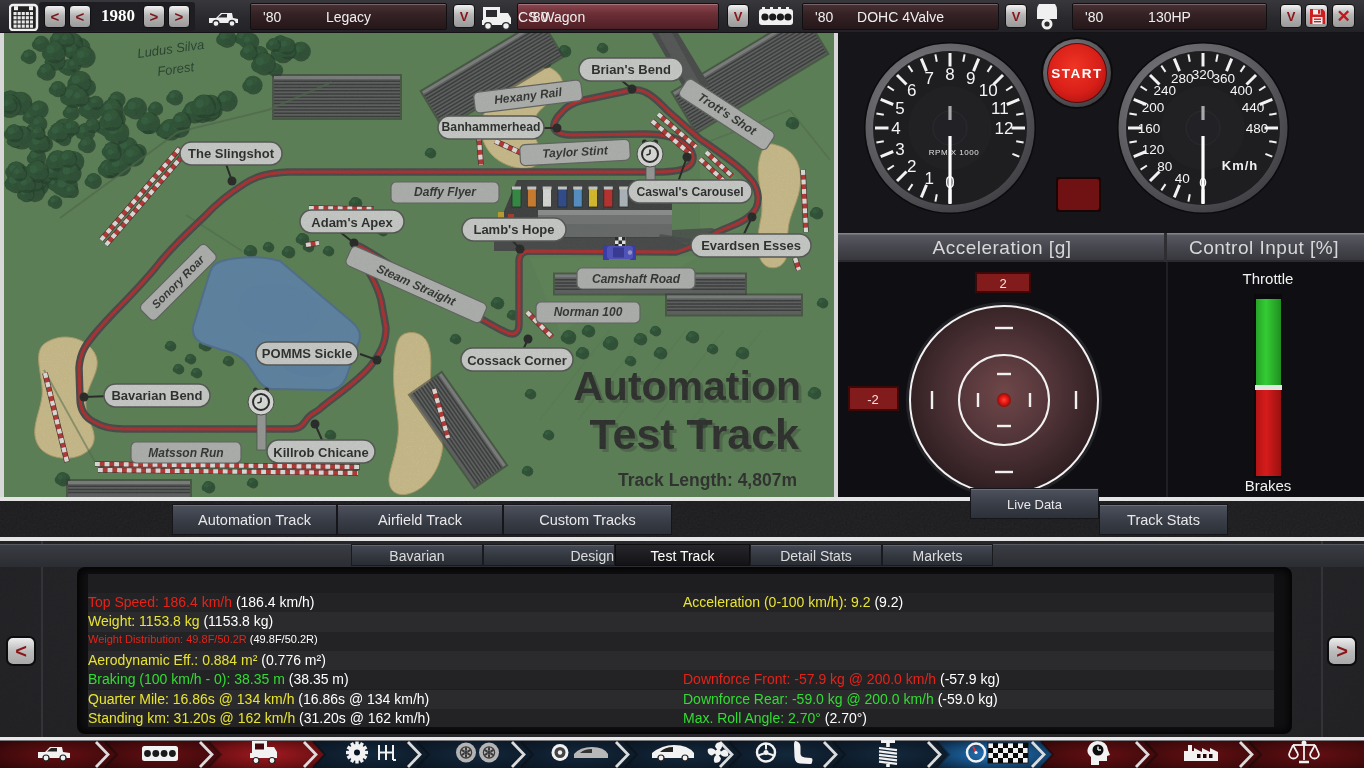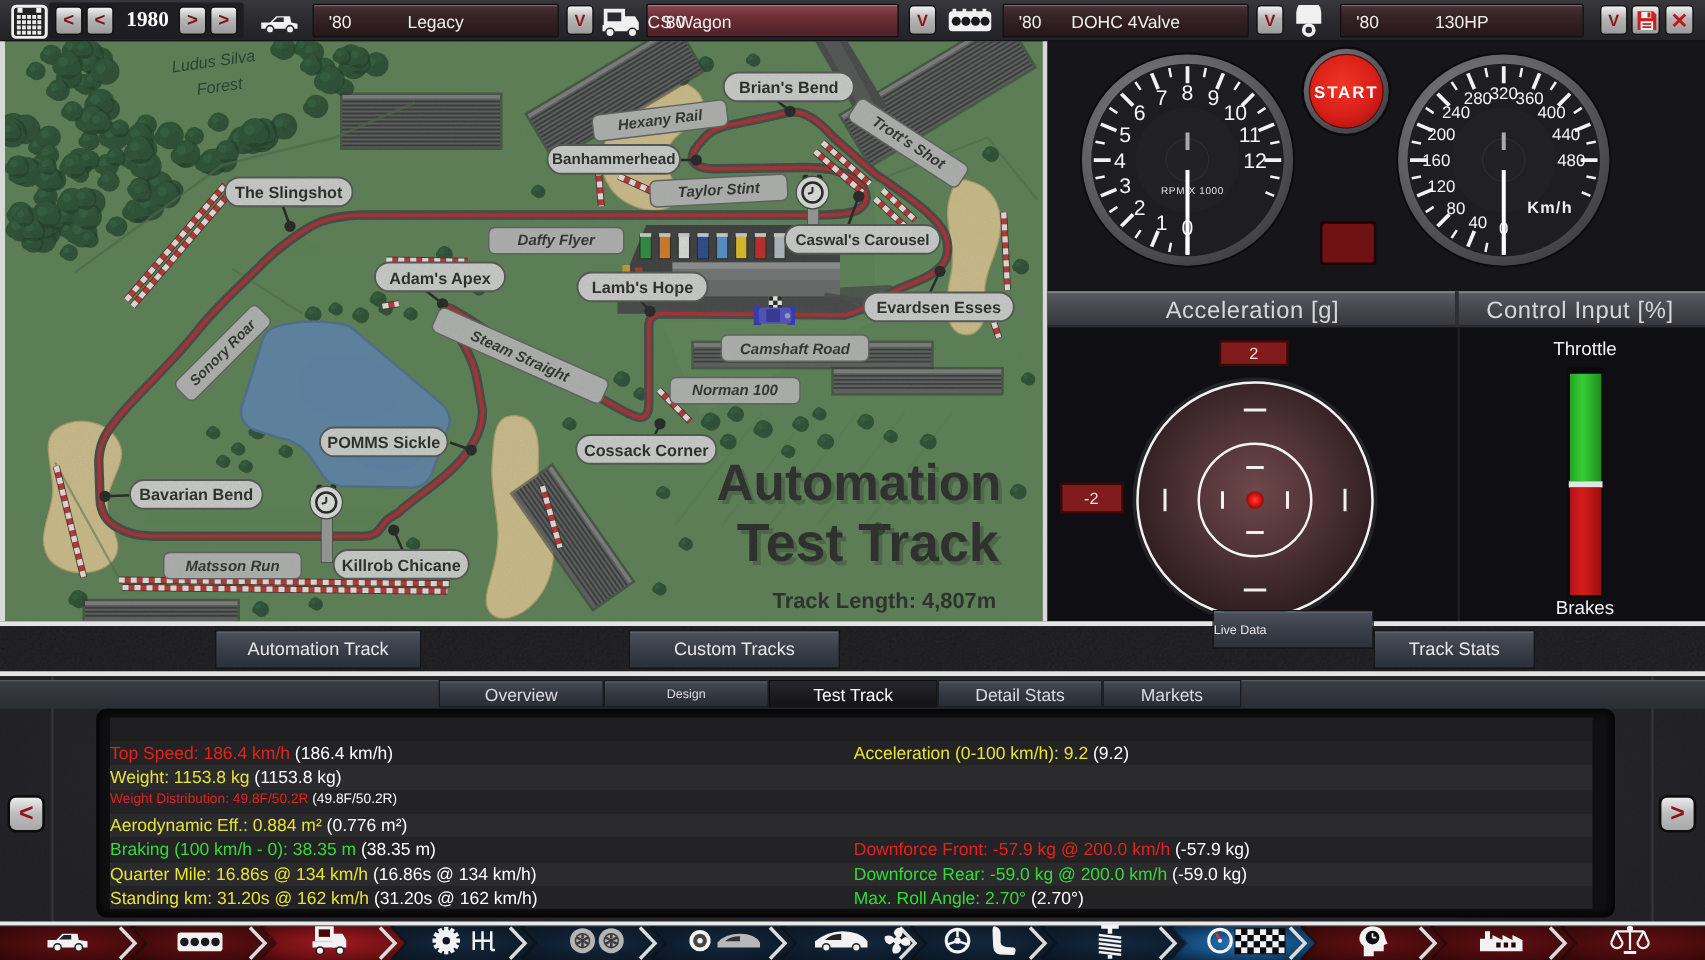--- a/index.html
+++ b/index.html
@@ -1612,39 +1612,40 @@
 <div style="position:absolute;left:0;top:501px;width:1364px;height:36px;background:#17171a"></div>
 <svg width="1364" height="36" style="position:absolute;left:0;top:501px">
 <rect width="1364" height="36" fill="#555" filter="url(#lth2)" opacity="0.5"></rect>
 <filter id="lth2">
         <feTurbulence type="fractalNoise" baseFrequency="0.5" numOctaves="2" stitchTiles="stitch" result="n"></feTurbulence>
 <feColorMatrix in="n" type="matrix" values="0 0 0 0 0  0 0 0 0 0  0 0 0 0 0  0.22 0.22 0.22 0 0" result="na"></feColorMatrix>
 <feComposite operator="in" in="SourceGraphic" in2="na"></feComposite>
       </filter>
     </svg>
 <div style="position:absolute;left:172px;top:504px;width:165px;height:31px;background:linear-gradient(#4d525e,#3a3e48 50%,#2c3038);border:1px solid #15151a;box-shadow:inset 0 1px 0 rgba(255,255,255,0.18);color:#e8e8ea;font-size:14.5px;text-align:center;line-height:31px">Automation Track</div>
+<div style="position:absolute;left:337px;top:504px;width:166px;height:31px;background:linear-gradient(#4d525e,#3a3e48 50%,#2c3038);border:1px solid #15151a;box-shadow:inset 0 1px 0 rgba(255,255,255,0.18);color:#e8e8ea;font-size:14.5px;text-align:center;line-height:31px">Airfield Track</div>
 <div style="position:absolute;left:503px;top:504px;width:169px;height:31px;background:linear-gradient(#4d525e,#3a3e48 50%,#2c3038);border:1px solid #15151a;box-shadow:inset 0 1px 0 rgba(255,255,255,0.18);color:#e8e8ea;font-size:14.5px;text-align:center;line-height:31px">Custom Tracks</div>
-<div style="position:absolute;left:970px;top:488px;width:129px;height:31px;background:linear-gradient(#4d525e,#3a3e48 50%,#2c3038);border:1px solid #15151a;box-shadow:inset 0 1px 0 rgba(255,255,255,0.18);color:#e8e8ea;font-size:10px;line-height:31px">Live Data</div>
+<div style="position:absolute;left:970px;top:488px;width:129px;height:31px;background:linear-gradient(#4d525e,#3a3e48 50%,#2c3038);border:1px solid #15151a;box-shadow:inset 0 1px 0 rgba(255,255,255,0.18);color:#e8e8ea;font-size:13px;text-align:center;line-height:31px">Live Data</div>
 <div style="position:absolute;left:1099px;top:504px;width:129px;height:31px;background:linear-gradient(#4d525e,#3a3e48 50%,#2c3038);border:1px solid #15151a;box-shadow:inset 0 1px 0 rgba(255,255,255,0.18);color:#e8e8ea;font-size:14.5px;text-align:center;line-height:31px">Track Stats</div>
 <div style="position:absolute;left:0;top:537px;width:1364px;height:4px;background:#e4e4e4"></div>
 <div style="position:absolute;left:0;top:541px;width:1364px;height:196px;background:radial-gradient(ellipse 900px 300px at 50% 40%, #2c2c31, #222226 70%, #1d1d21)"></div>
 <svg width="1364" height="196" style="position:absolute;left:0;top:541px">
 <filter id="lth">
         <feTurbulence type="fractalNoise" baseFrequency="0.5" numOctaves="2" stitchTiles="stitch" result="n"></feTurbulence>
 <feColorMatrix in="n" type="matrix" values="0 0 0 0 0  0 0 0 0 0  0 0 0 0 0  0.5 0.5 0.5 0 0" result="na"></feColorMatrix>
 <feComposite operator="in" in="SourceGraphic" in2="na"></feComposite>
       </filter>
 <rect width="1364" height="196" fill="#000" filter="url(#lth)" opacity="0.18"></rect>
 <rect width="1364" height="196" fill="#777" filter="url(#lth)" opacity="0.10"></rect>
     </svg>
 <div style="position:absolute;left:41px;top:541px;width:2px;height:196px;background:#3a3a40;opacity:0.7"></div>
 <div style="position:absolute;left:1321px;top:541px;width:2px;height:196px;background:#3a3a40;opacity:0.7"></div>
 <div style="position:absolute;left:0;top:544px;width:1364px;height:23px;background:linear-gradient(#3b3d44,#2b2d33);box-shadow:inset 0 1px 0 #55575e"></div>
-<div style="position:absolute;left:351px;top:544px;width:132px;height:22px;background:linear-gradient(#454a55,#33373f 55%,#282c33);color:#dcdcde;border:1px solid #191a1e;box-shadow:inset 0 1px 0 rgba(255,255,255,0.15);font-size:14px;text-align:center;line-height:22px">Overview</div>
-<div style="position:absolute;left:483px;top:544px;width:132px;height:22px;background:linear-gradient(#454a55,#33373f 55%,#282c33);color:#dcdcde;border:1px solid #191a1e;box-shadow:inset 0 1px 0 rgba(255,255,255,0.15);font-size:10px;text-align:center;line-height:22px">Design</div>
+<div style="position:absolute;left:351px;top:544px;width:132px;height:22px;background:linear-gradient(#454a55,#33373f 55%,#282c33);color:#dcdcde;border:1px solid #191a1e;box-shadow:inset 0 1px 0 rgba(255,255,255,0.15);font-size:14px;text-align:center;line-height:22px">Bavarian</div>
+<div style="position:absolute;left:483px;top:544px;width:132px;height:22px;background:linear-gradient(#454a55,#33373f 55%,#282c33);color:#dcdcde;border:1px solid #191a1e;box-shadow:inset 0 1px 0 rgba(255,255,255,0.15);font-size:14px;text-align:right;line-height:22px">Design</div>
 <div style="position:absolute;left:615px;top:544px;width:135px;height:22px;background:linear-gradient(#26262b,#131316);color:#ffffff;border:1px solid #0e0e10;font-size:14px;text-align:center;line-height:22px">Test Track</div>
 <div style="position:absolute;left:750px;top:544px;width:132px;height:22px;background:linear-gradient(#454a55,#33373f 55%,#282c33);color:#dcdcde;border:1px solid #191a1e;box-shadow:inset 0 1px 0 rgba(255,255,255,0.15);font-size:14px;text-align:center;line-height:22px">Detail Stats</div>
 <div style="position:absolute;left:882px;top:544px;width:111px;height:22px;background:linear-gradient(#454a55,#33373f 55%,#282c33);color:#dcdcde;border:1px solid #191a1e;box-shadow:inset 0 1px 0 rgba(255,255,255,0.15);font-size:14px;text-align:center;line-height:22px">Markets</div>
 <div style="position:absolute;left:79px;top:569px;width:1211px;height:163px;background:#101012;border-radius:6px;box-shadow:0 0 0 2px #060607, inset 0 0 8px #000"></div>
 <div style="position:absolute;left:88px;top:574px;width:1186px;height:153px;overflow:hidden;background:#1e1e20">
       <div style="position:absolute;left:0;top:19.0px;width:100%;height:19.3px;background:#232325"></div>
       <div style="position:absolute;left:0;top:38.3px;width:100%;height:19.3px;background:#2b2b2d"></div>
       <div style="position:absolute;left:0;top:57.6px;width:100%;height:19.3px;background:#232325"></div>
       <div style="position:absolute;left:0;top:76.9px;width:100%;height:19.3px;background:#2b2b2d"></div>
       <div style="position:absolute;left:0;top:96.2px;width:100%;height:19.3px;background:#232325"></div>

